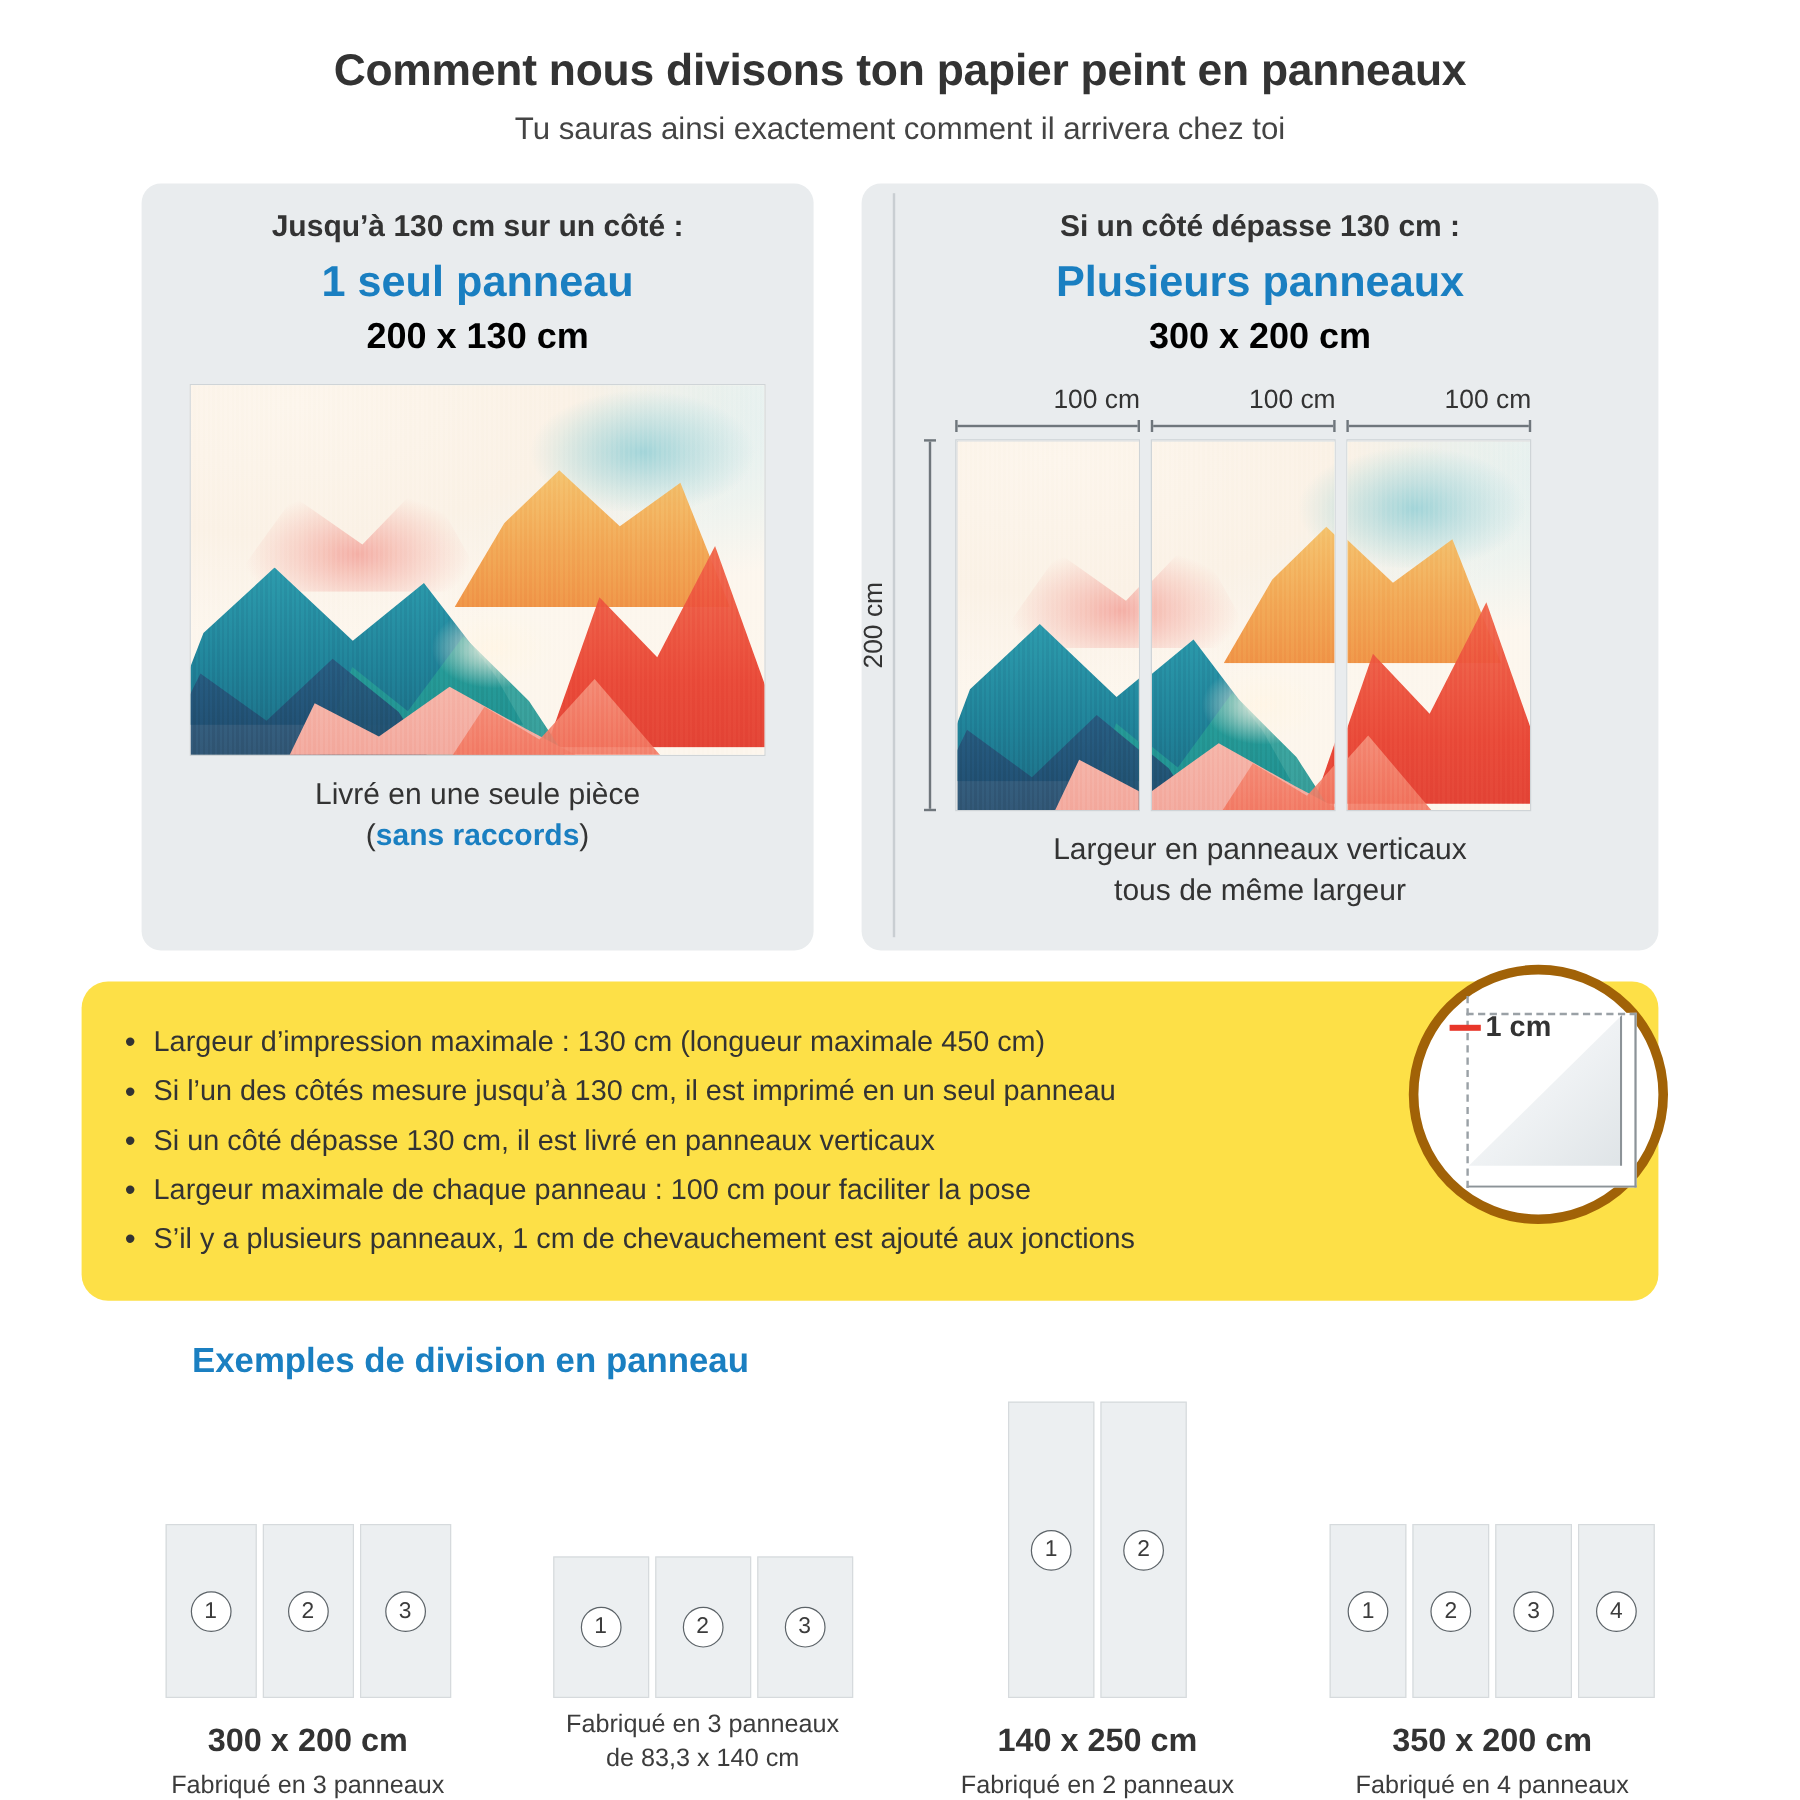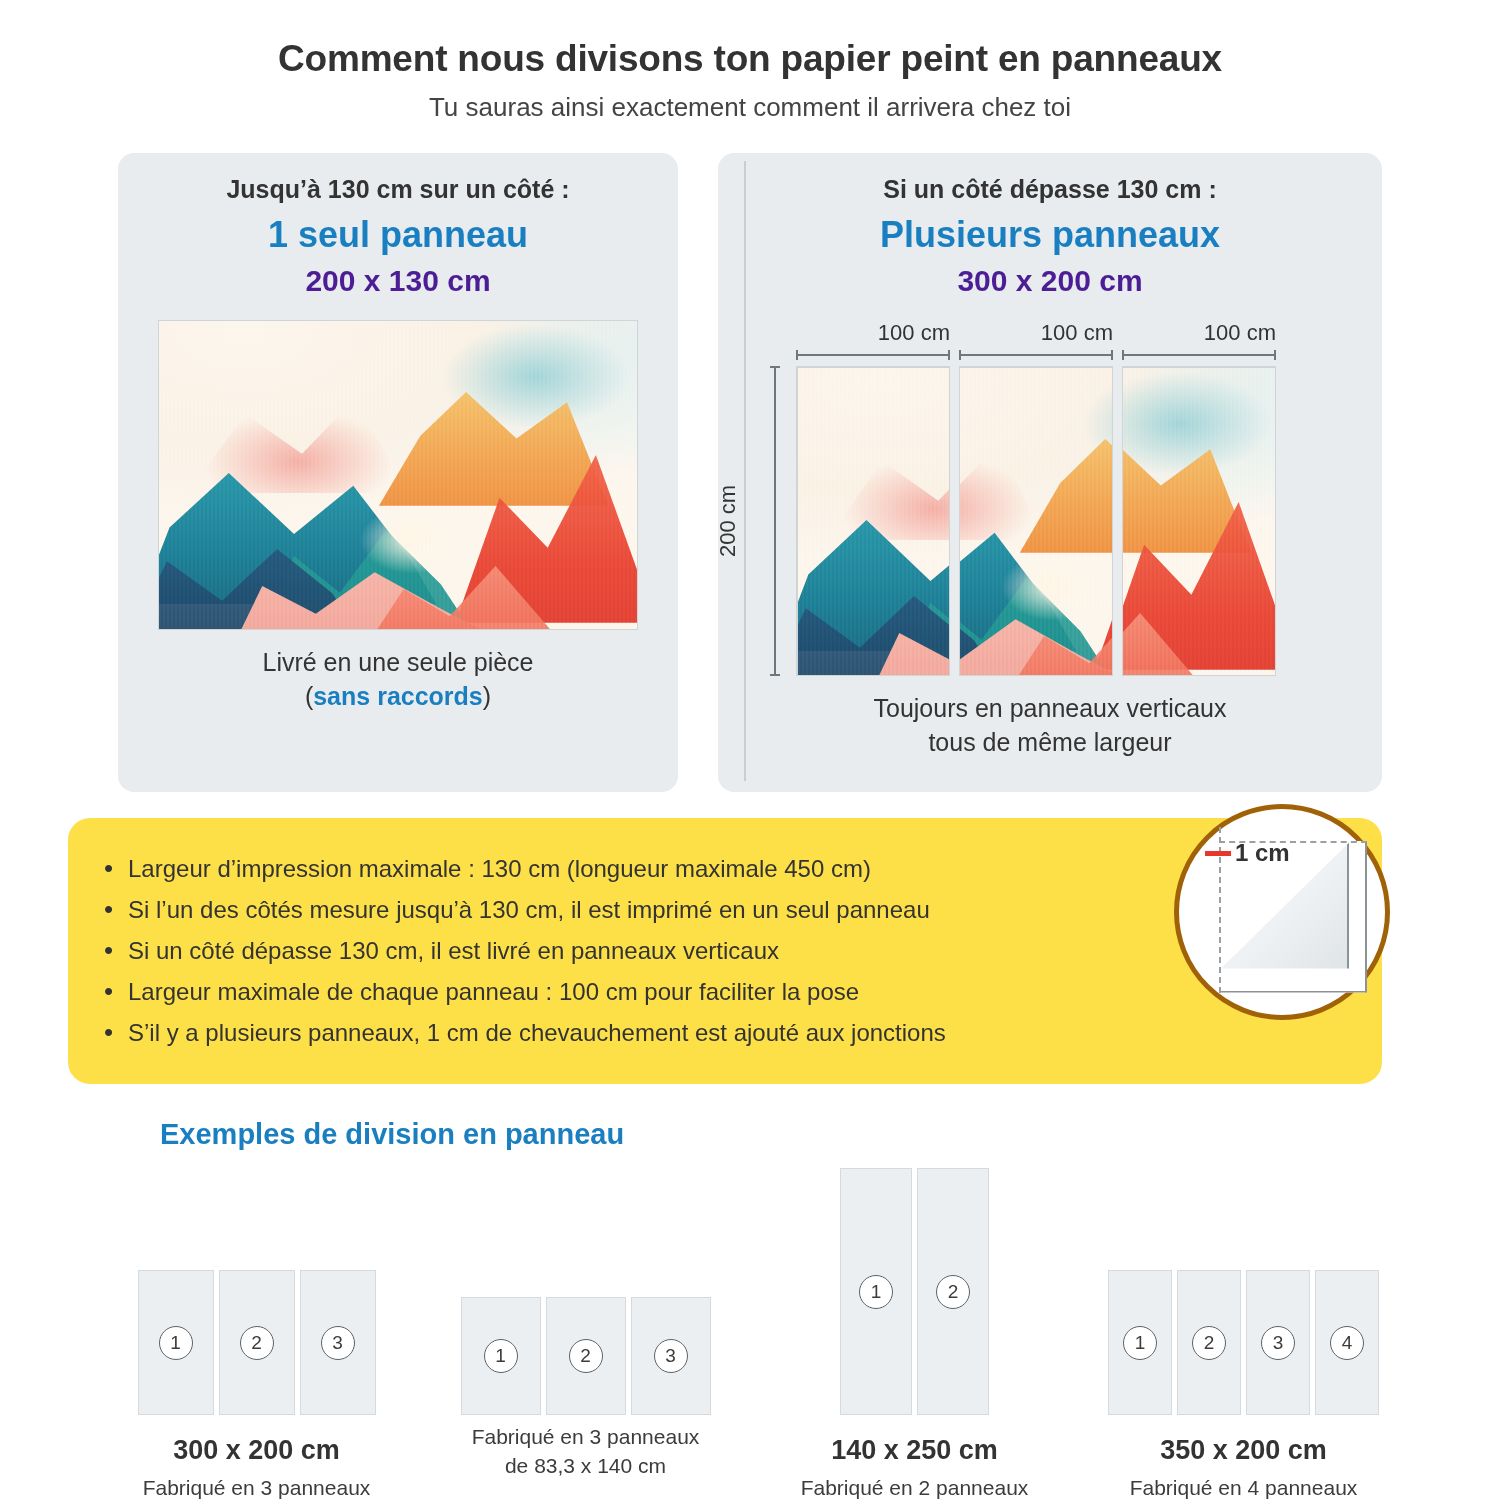--- a/index.html
+++ b/index.html
@@ -43,21 +43,21 @@
     width:2px; height:620px;
     background:#c9ced2;
   }
   .card-kicker {
     font-size:25px; font-weight:bold; color:#333333;
   }
   .card-heading {
     font-size:36px; font-weight:bold; color:#1a7fc1; margin-top:10px;
   }
   .card-dims {
-    font-size:30px; font-weight:bold; color:#4c1d95; margin-top:8px;
+    font-size:30px; font-weight:bold; color:#000000; margin-top:8px;
   }
   .card-caption {
     font-size:25px; color:#333333; margin-top:16px; line-height:1.35;
   }
   .accent { color:#1a7fc1; font-weight:bold; }
 
   
   .art-wrap { position:relative; margin:22px auto 0 auto; }
   .art {
     position:relative; overflow:hidden; background:#fdfaf4;
@@ -190,21 +190,21 @@
     line-height:1.34;
   }
   .bullets li:before {
     content:"•"; position:absolute; left:2px; top:-2px; font-size:26px; color:#333;
   }
 
   
   .circle-diagram {
     position:absolute; right:-8px; top:-14px;
     width:216px; height:216px; border-radius:50%;
-    background:#ffffff; border:5px solid #a16207;
+    background:#ffffff; border:8px solid #a16207;
   }
   .cd-inner { position:absolute; inset:22px 24px 26px 26px; }
   .cd-dashed-v {
     position:absolute; left:14px; top:-4px; bottom:-4px; width:0;
     border-left:2px dashed #9aa1a6;
   }
   .cd-dashed-h {
     position:absolute; left:14px; right:-6px; top:10px; height:0;
     border-top:2px dashed #9aa1a6;
   }
@@ -359,21 +359,21 @@
                 <div class="blob fg-pink"></div>
                   <div class="blob fg-salmon"></div>
                   <div class="paper"></div>
               </div>
             </div>
           </div>
         </div>
       </div>
 
       <div class="card-caption">
-        <div>Toujours en panneaux verticaux</div>
+        <div>Largeur en panneaux verticaux</div>
         <div>tous de même largeur</div>
       </div>
     </div>
   </div>
 
   <div class="bullets-wrap">
     <ul class="bullets">
       <li>Largeur d’impression maximale : 130 cm (longueur maximale 450 cm)</li>
       <li>Si l’un des côtés mesure jusqu’à 130 cm, il est imprimé en un seul panneau</li>
       <li>Si un côté dépasse 130 cm, il est livré en panneaux verticaux</li>

